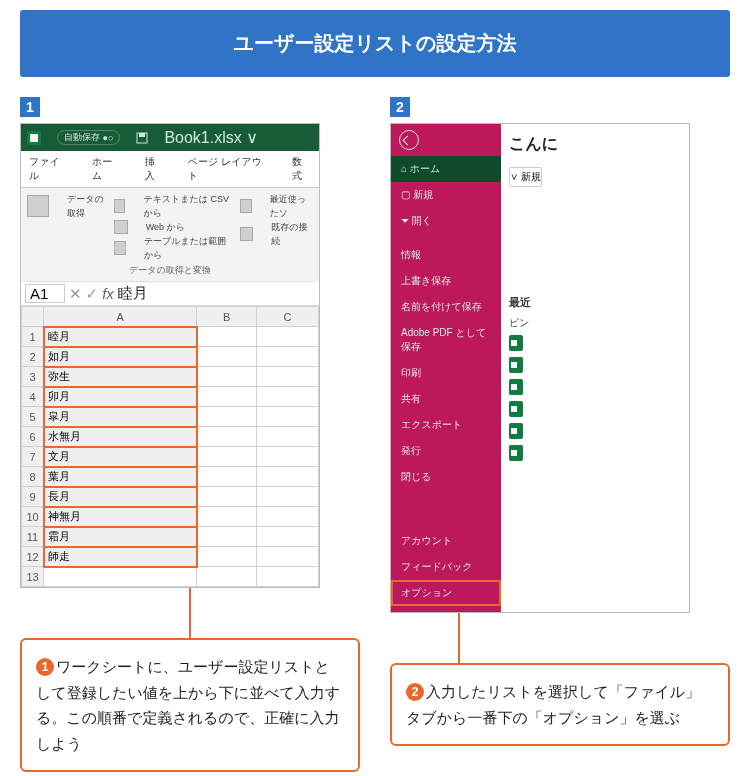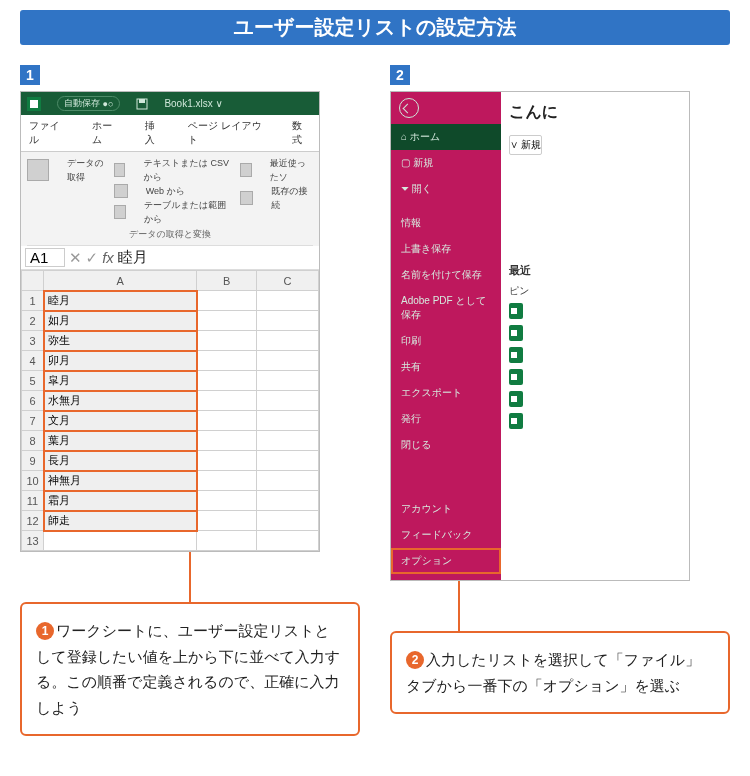--- a/index.html
+++ b/index.html
@@ -1,27 +1,27 @@
 <!DOCTYPE html>
 <html><head>
 <meta charset="utf-8">
 <style>
   * { box-sizing: border-box; font-family: "Yu Gothic", "Meiryo", sans-serif; }
   body { margin: 0; padding: 0; width: 750px; background: #fff; }
   .container { padding: 10px 20px; }
-  .title-bar { background: #3074c5; color: #fff; text-align: center; padding: 4px 0; font-size: 20px; font-weight: bold; border-radius: 3px; margin-bottom: 20px; }
+  .title-bar { background: #3074c5; color: #fff; text-align: center; padding: 20px 0; font-size: 20px; font-weight: bold; border-radius: 3px; margin-bottom: 20px; }
   .columns { display: flex; gap: 30px; }
   .col { flex: 1; }
   .num-badge { display: inline-block; width: 20px; height: 20px; background: #3074c5; color: #fff; text-align: center; font-size: 14px; line-height: 20px; font-weight: bold; margin-bottom: 6px; }
 
   
   .xl-window { border: 1px solid #bbb; width: 300px; background: #fff; font-size: 10px; }
   .xl-title { background: #185c37; color: #cfe7d9; display: flex; align-items: center; padding: 4px 6px; gap: 16px; }
   .xl-title .save-ind { display:inline-flex; align-items:center; border:1px solid #4d8b68; border-radius:10px; padding:0 6px; font-size:9px; color:#cfe7d9; }
-  .xl-title .doc { font-size: 10px; }
+  .xl-title .doc { font-size: 16px; }
   .xl-tabs { background: #fff; display: flex; gap: 24px; padding: 4px 8px; font-size: 10px; border-bottom: 1px solid #ccc; }
   .xl-tabs span { color: #333; }
   .xl-ribbon { background: #f3f3f3; padding: 4px 6px 0 6px; }
   .rib-row { display: flex; gap: 10px; align-items:flex-start; }
   .rib-btn { display: flex; align-items: center; gap: 18px; font-size: 9px; color: #444; line-height:14px; }
   .rib-ico { width: 14px; height: 14px; background: #d0d0d0; border:1px solid #aaa; }
   .rib-group-label { text-align:center; font-size:9px; color:#666; padding:2px 0 4px 0; border-bottom:1px solid #ddd; }
   .xl-fbar { display:flex; align-items:center; border-bottom:1px solid #ddd; padding:2px 4px; gap:4px; font-size:15px; }
   .namebox { width:40px; border:1px solid #ccc; padding:0 4px; }
   .fx { font-style: italic; color:#666; }

